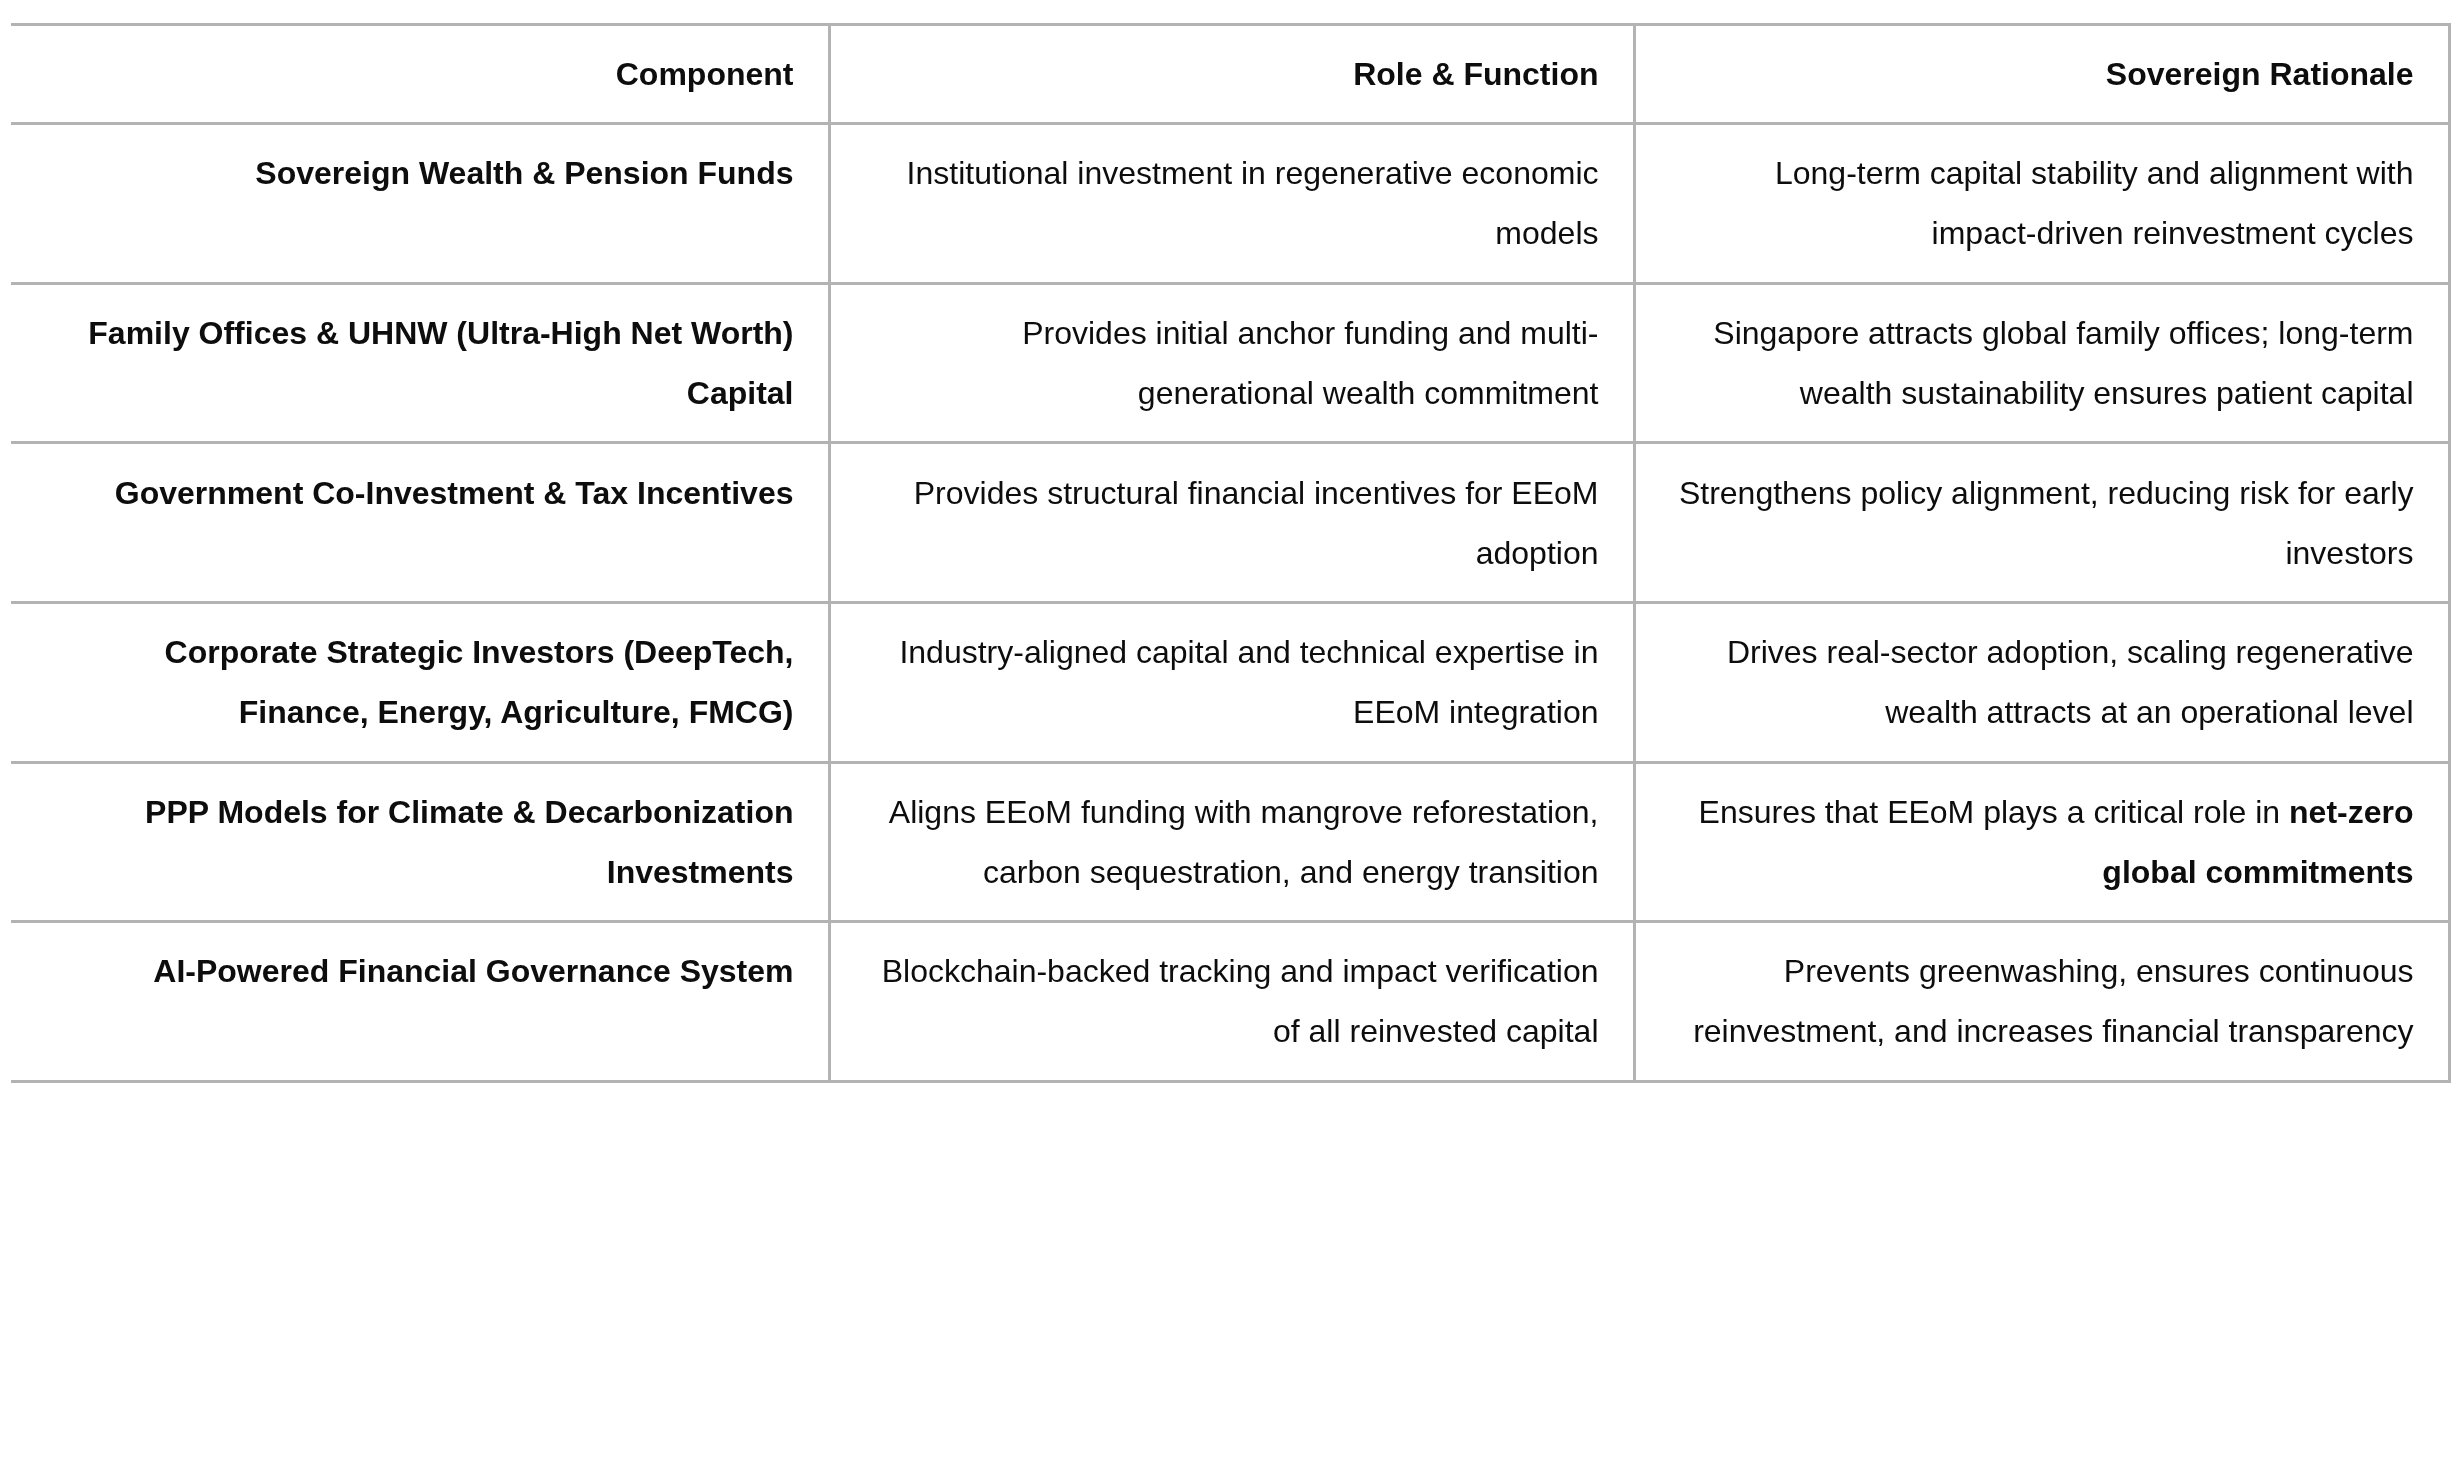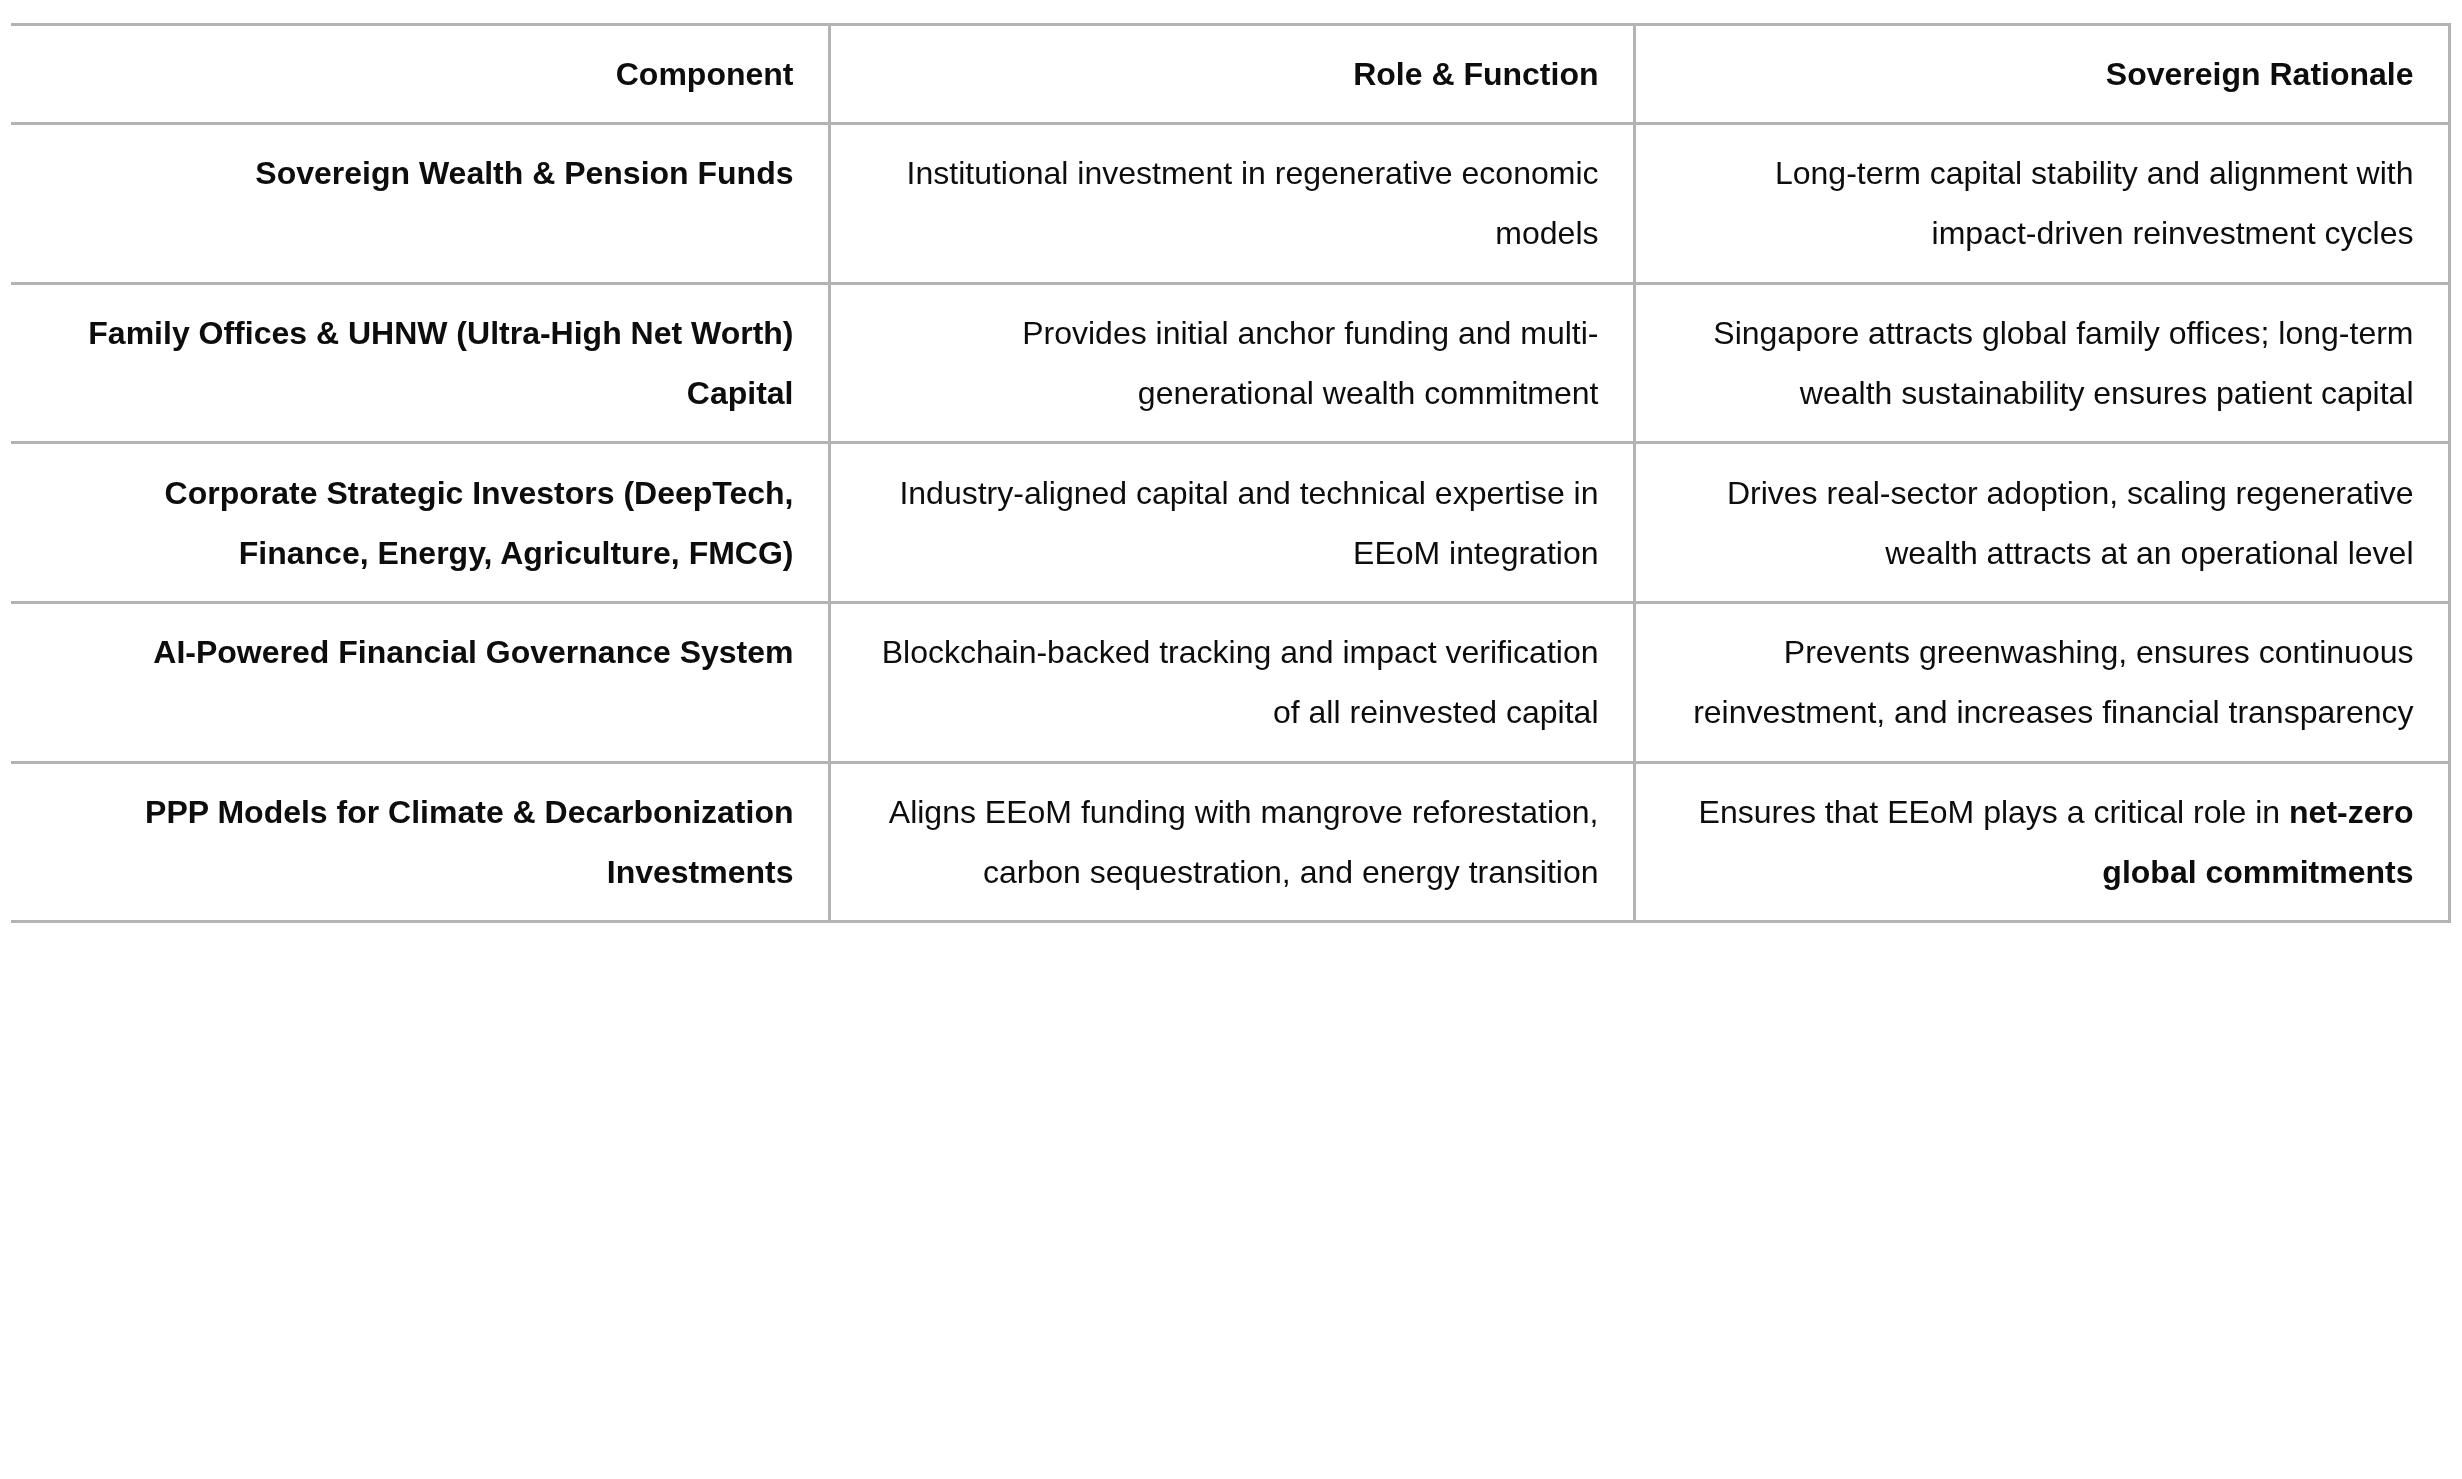--- a/index.html
+++ b/index.html
@@ -70,30 +70,35 @@
           <td class="col-component">Sovereign Wealth &amp; Pension Funds</td>
           <td>Institutional investment in regenerative economic models</td>
           <td>Long-term capital stability and alignment with impact-driven reinvestment cycles</td>
         </tr>
         <tr>
           <td class="col-component">Family Offices &amp; UHNW (Ultra-High Net Worth) Capital</td>
           <td>Provides initial anchor funding and multi-generational wealth commitment</td>
           <td>Singapore attracts global family offices; long-term wealth sustainability ensures patient capital</td>
         </tr>
         <tr>
+          <td class="col-component">Government Co-Investment &amp; Tax Incentives</td>
+          <td>Provides structural financial incentives for EEoM adoption</td>
+          <td>Strengthens policy alignment, reducing risk for early investors</td>
+        </tr>
+        <tr>
           <td class="col-component">Corporate Strategic Investors (DeepTech, Finance, Energy, Agriculture, FMCG)</td>
           <td>Industry-aligned capital and technical expertise in EEoM integration</td>
           <td>Drives real-sector adoption, scaling regenerative wealth attracts at an operational level</td>
         </tr>
         <tr>
+          <td class="col-component">PPP Models for Climate &amp; Decarbonization Investments</td>
+          <td>Aligns EEoM funding with mangrove reforestation, carbon sequestration, and energy transition</td>
+          <td>Ensures that EEoM plays a critical role in <strong>net-zero global commitments</strong></td>
+        </tr>
+        <tr>
           <td class="col-component">AI-Powered Financial Governance System</td>
           <td>Blockchain-backed tracking and impact verification of all reinvested capital</td>
           <td>Prevents greenwashing, ensures continuous reinvestment, and increases financial transparency</td>
-        </tr>
-        <tr>
-          <td class="col-component">PPP Models for Climate &amp; Decarbonization Investments</td>
-          <td>Aligns EEoM funding with mangrove reforestation, carbon sequestration, and energy transition</td>
-          <td>Ensures that EEoM plays a critical role in <strong>net-zero global commitments</strong></td>
         </tr>
       </tbody>
   </table>
 </div>
 
 
 </body></html>

